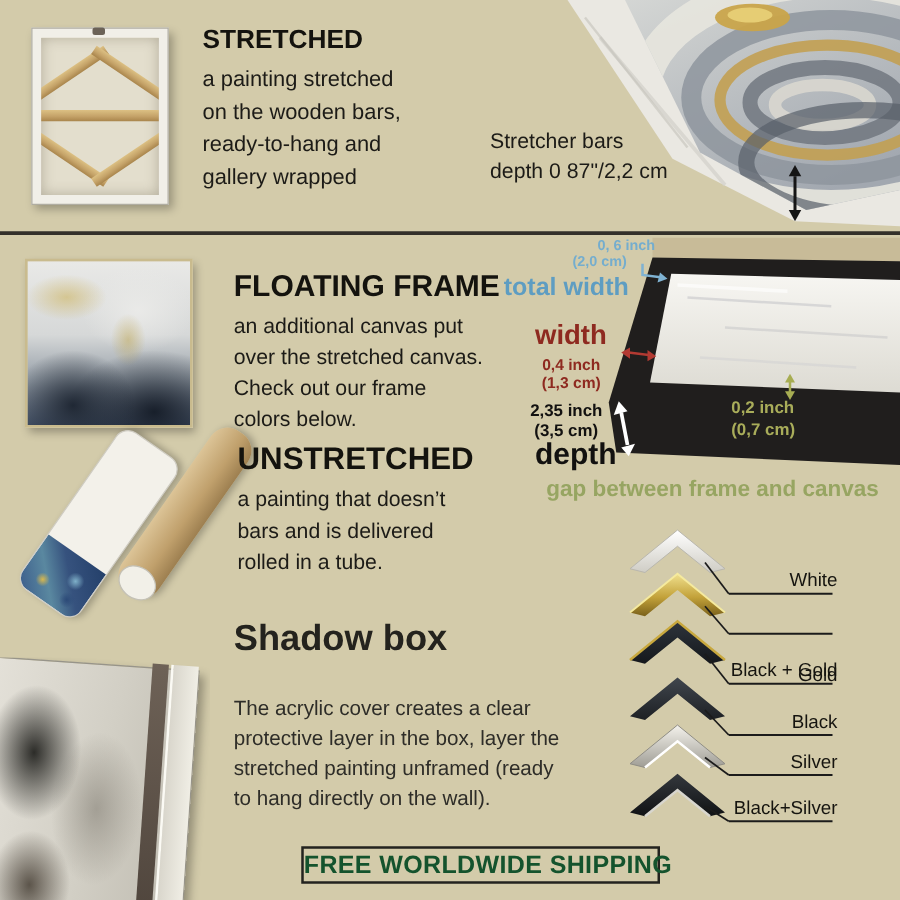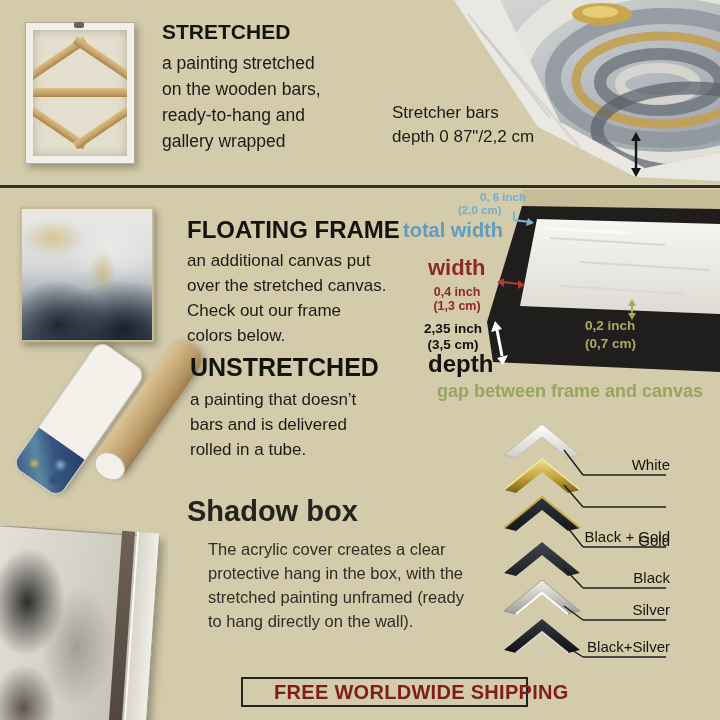--- a/index.html
+++ b/index.html
@@ -14,25 +14,25 @@
   .note{left:392px;top:101px;font-size:17px;line-height:24px;}
   .divider{left:0;top:185px;width:720px;height:3px;background:#33302a;}
 
   .ff-title{left:187px;top:216px;font-size:24px;font-weight:700;color:#14130e;}
   .ff-desc{left:187px;top:248px;font-size:17px;line-height:25px;}
 
   .un-title{left:190px;top:353px;font-size:25px;font-weight:700;color:#14130e;}
   .un-desc{left:190px;top:387px;font-size:17px;line-height:25px;}
 
   .sb-title{left:187px;top:495px;font-size:29px;font-weight:700;color:#24231e;}
-  .sb-desc{left:187px;top:537px;font-size:16.5px;line-height:24px;color:#2e2d28;margin-left:21px;}
+  .sb-desc{left:187px;top:555px;font-size:16.5px;line-height:24px;color:#2e2d28;}
 
   
   .lbl{position:absolute;font-weight:700;}
-  .tw-inch{left:458px;top:191px;width:90px;text-align:center;font-size:11.5px;color:#74adce;font-weight:700;}
+  .tw-inch{left:478px;top:191px;width:90px;text-align:left;font-size:11.5px;color:#74adce;font-weight:700;}
   .tw-cm{left:458px;top:204px;width:90px;text-align:left;font-size:11.5px;color:#74adce;font-weight:700;}
   .tw-label{left:403px;top:219px;font-size:20px;color:#5e9dc2;}
   .w-label{left:428px;top:255px;font-size:22px;color:#8e2a20;}
   .w-inch{left:424px;top:285px;width:66px;text-align:center;font-size:12.5px;color:#8e2a20;}
   .w-cm{left:424px;top:299px;width:66px;text-align:center;font-size:12.5px;color:#8e2a20;}
   .d-inch{left:418px;top:321px;width:70px;text-align:center;font-size:13.5px;color:#121110;}
   .d-cm{left:418px;top:337px;width:70px;text-align:center;font-size:13.5px;color:#121110;}
   .d-label{left:428px;top:350px;font-size:24px;color:#121110;}
   .g-inch{left:585px;top:318px;font-size:13.5px;color:#a9ad5a;}
   .g-cm{left:585px;top:336px;font-size:13.5px;color:#a9ad5a;}
@@ -92,21 +92,21 @@
     background:linear-gradient(180deg,#6e6257,#4a4038);}
   .sb-acrylic{position:absolute;right:0;top:-4px;bottom:-4px;width:20px;
     background:linear-gradient(90deg,#d9d6cc,#f0eee5);border-left:2px solid #fbfaf4;}
 
   
   .fc-label{position:absolute;left:574px;width:96px;text-align:right;font-size:15px;color:#15140f;}
 
   
   .shipping{left:241px;top:677px;width:287px;height:30px;border:2px solid #23231f;
     box-sizing:border-box;text-align:right;line-height:26px;font-size:20px;font-weight:700;
-    letter-spacing:.3px;color:#7f1d1d;padding-left:31px;}
+    letter-spacing:.3px;color:#14532d;}
 </style>
 </head>
 <body>
 
 <div class="page">
 
   <div class="abs canvas-back">
     <div class="cb-inner">
       <div class="bar bar-tl"></div>
       <div class="bar bar-tr"></div>
@@ -233,21 +233,21 @@
   <div class="abs un-title nowrap">UNSTRETCHED</div>
   <div class="abs un-desc">
     <div class="nowrap">a painting that doesn’t</div>
     <div class="nowrap">bars and is delivered</div>
     <div class="nowrap">rolled in a tube.</div>
   </div>
 
   <div class="abs sb-title nowrap">Shadow box</div>
   <div class="abs sb-desc">
     <div class="nowrap">The acrylic cover creates a clear</div>
-    <div class="nowrap">protective hang in the box, with the</div>
+    <div class="nowrap">protective layer in the box, layer the</div>
     <div class="nowrap">stretched painting unframed (ready</div>
     <div class="nowrap">to hang directly on the wall).</div>
   </div>
   <div class="abs sb-img">
     <div class="sb-box">
       <div class="sb-wood"></div>
       <div class="sb-acrylic"></div>
     </div>
   </div>
 

